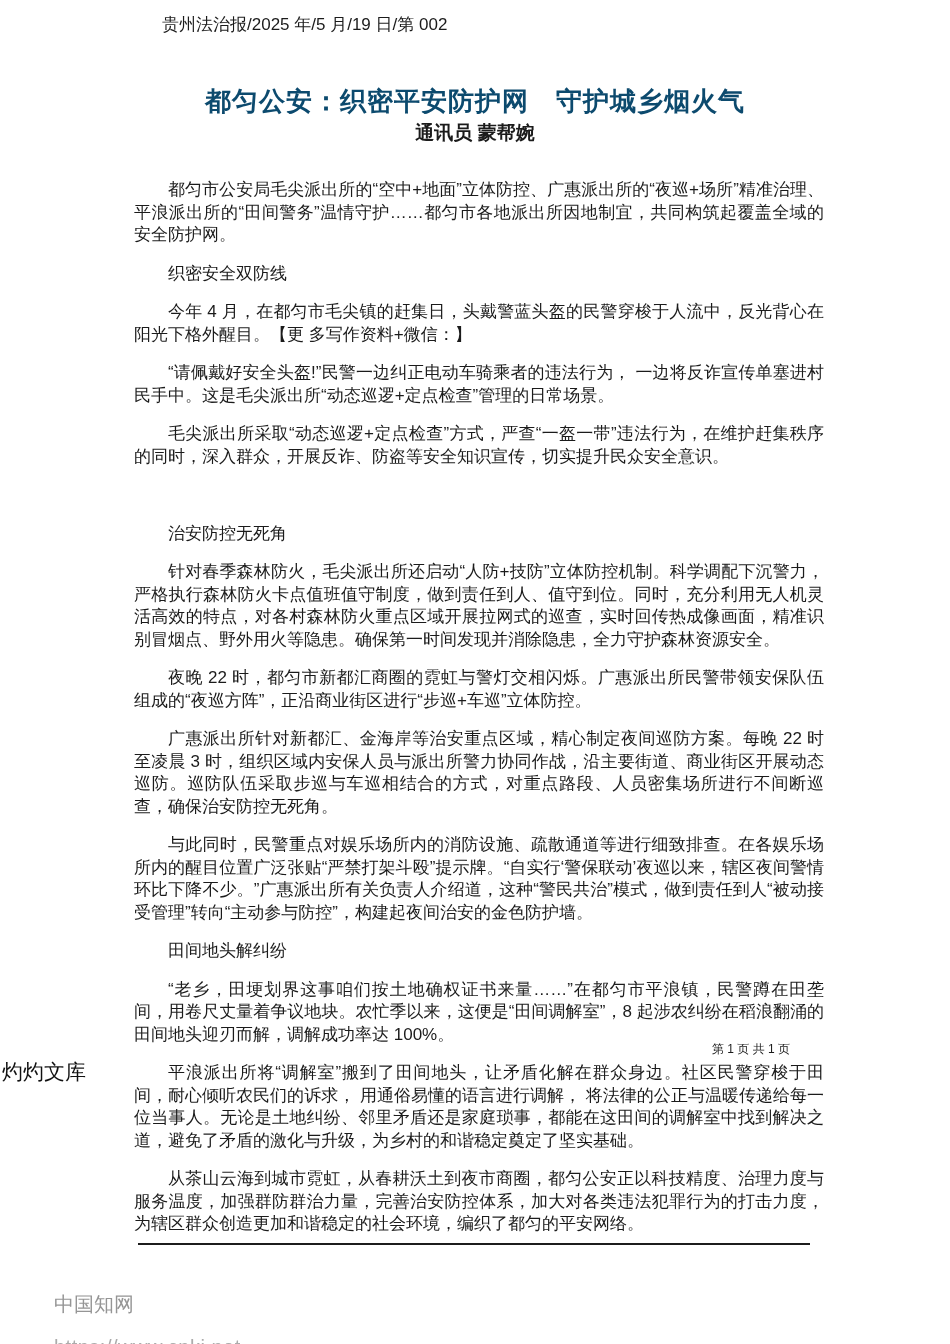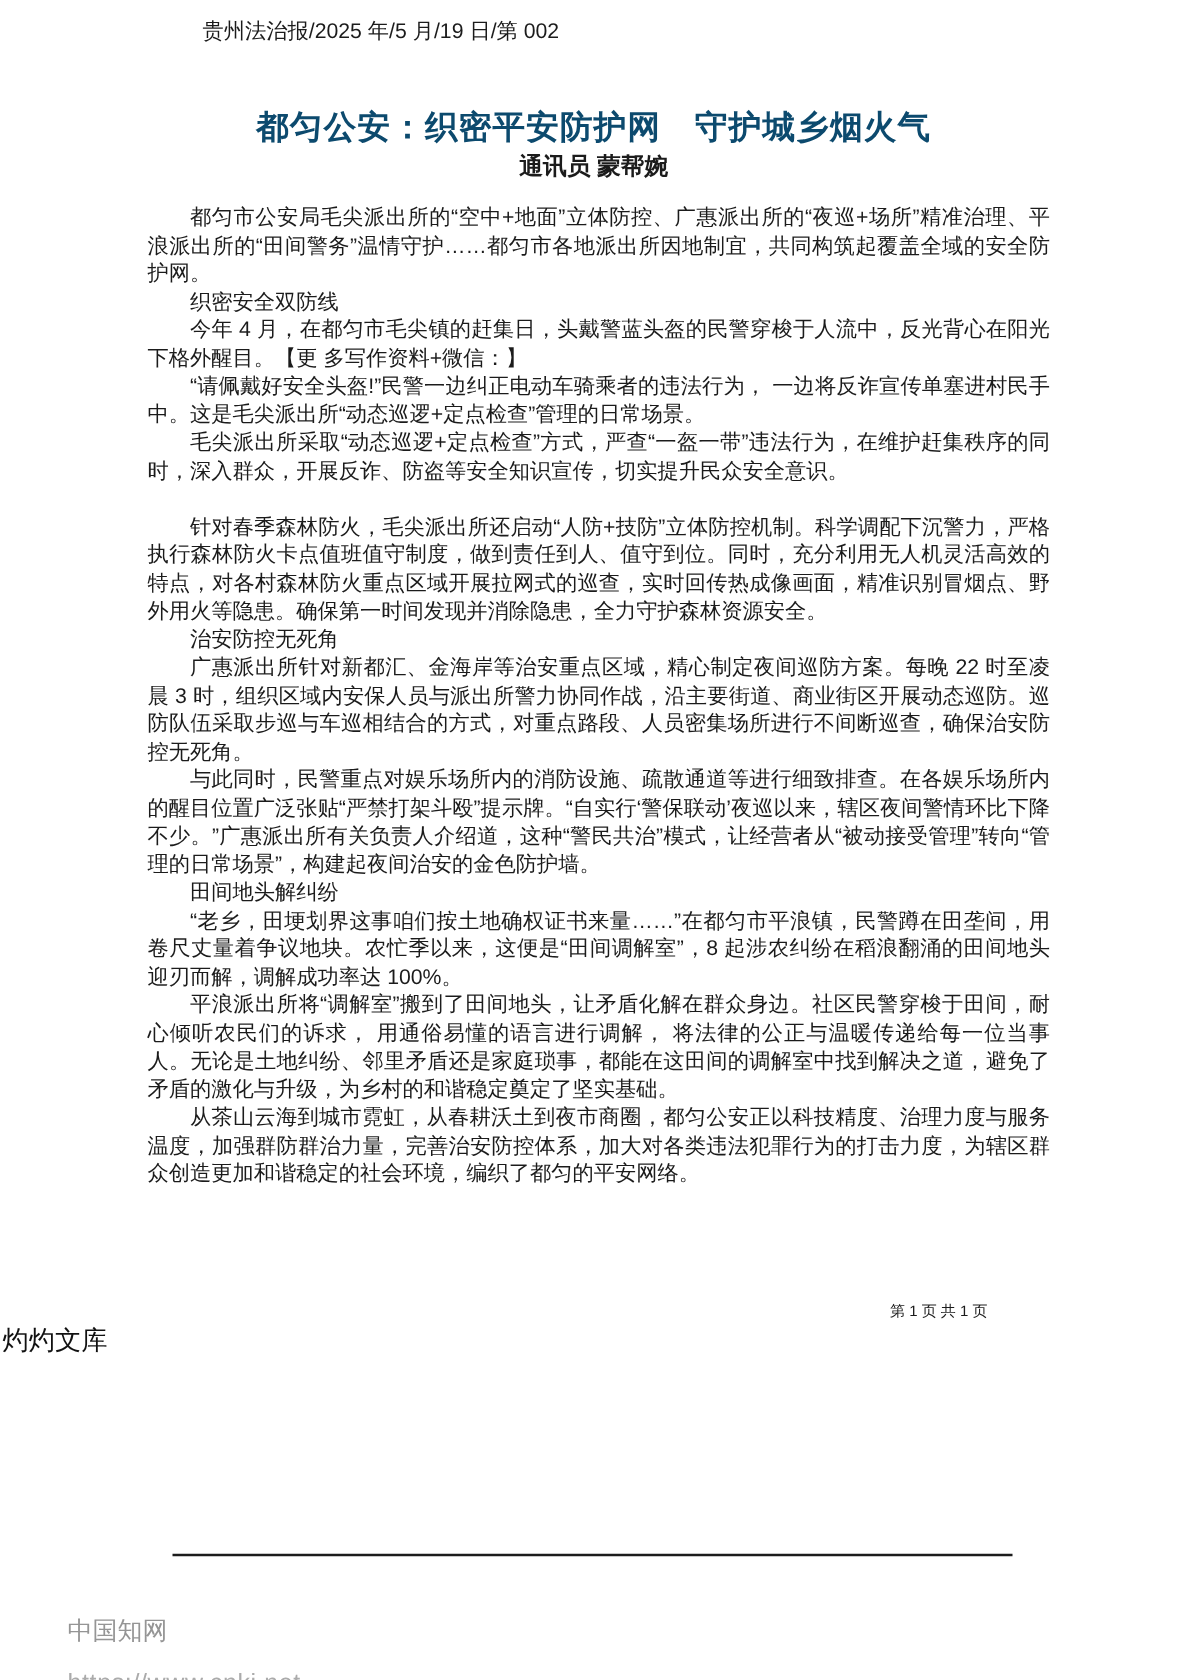--- a/index.html
+++ b/index.html
@@ -57,21 +57,21 @@
     position: absolute;
     left: 118px;
     top: 163px;
     width: 722px;
     font-size: 17px;
     line-height: 22.5px;
     text-align: justify;
     color: #1b1b1b;
   }
   .para {
-    margin: 0;
+    margin: 16px;
     text-indent: 2em;
   }
   .para.blank {
     height: 22.5px;
   }
   .page-indicator {
     position: absolute;
     left: 712px;
     top: 1041px;
     font-size: 12px;
@@ -128,24 +128,25 @@
 
   <div class="article-byline">通讯员  蒙帮婉</div>
 
   <div class="article-body">
       <p class="para">都匀市公安局毛尖派出所的“空中+地面”立体防控、广惠派出所的“夜巡+场所”精准治理、平浪派出所的“田间警务”温情守护……都匀市各地派出所因地制宜，共同构筑起覆盖全域的安全防护网。</p>
       <p class="para">织密安全双防线</p>
       <p class="para">今年 4 月，在都匀市毛尖镇的赶集日，头戴警蓝头盔的民警穿梭于人流中，反光背心在阳光下格外醒目。【更 多写作资料+微信：】</p>
       <p class="para">“请佩戴好安全头盔!”民警一边纠正电动车骑乘者的违法行为， 一边将反诈宣传单塞进村民手中。这是毛尖派出所“动态巡逻+定点检查”管理的日常场景。</p>
       <p class="para">毛尖派出所采取“动态巡逻+定点检查”方式，严查“一盔一带”违法行为，在维护赶集秩序的同时，深入群众，开展反诈、防盗等安全知识宣传，切实提升民众安全意识。</p>
       <p class="para blank"></p>
+      <p class="para">治安防控无死角</p>
       <p class="para">针对春季森林防火，毛尖派出所还启动“人防+技防”立体防控机制。科学调配下沉警力，严格执行森林防火卡点值班值守制度，做到责任到人、值守到位。同时，充分利用无人机灵活高效的特点，对各村森林防火重点区域开展拉网式的巡查，实时回传热成像画面，精准识别冒烟点、野外用火等隐患。确保第一时间发现并消除隐患，全力守护森林资源安全。</p>
-      <p class="para">治安防控无死角</p>
+      <p class="para">夜晚 22 时，都匀市新都汇商圈的霓虹与警灯交相闪烁。广惠派出所民警带领安保队伍组成的“夜巡方阵”，正沿商业街区进行“步巡+车巡”立体防控。</p>
       <p class="para">广惠派出所针对新都汇、金海岸等治安重点区域，精心制定夜间巡防方案。每晚 22 时至凌晨 3 时，组织区域内安保人员与派出所警力协同作战，沿主要街道、商业街区开展动态巡防。巡防队伍采取步巡与车巡相结合的方式，对重点路段、人员密集场所进行不间断巡查，确保治安防控无死角。</p>
-      <p class="para">与此同时，民警重点对娱乐场所内的消防设施、疏散通道等进行细致排查。在各娱乐场所内的醒目位置广泛张贴“严禁打架斗殴”提示牌。“自实行‘警保联动’夜巡以来，辖区夜间警情环比下降不少。”广惠派出所有关负责人介绍道，这种“警民共治”模式，让经营者从“被动接受管理”转向“管理的日常场景”，构建起夜间治安的金色防护墙。</p>
+      <p class="para">与此同时，民警重点对娱乐场所内的消防设施、疏散通道等进行细致排查。在各娱乐场所内的醒目位置广泛张贴“严禁打架斗殴”提示牌。“自实行‘警保联动’夜巡以来，辖区夜间警情环比下降不少。”广惠派出所有关负责人介绍道，这种“警民共治”模式，做到责任到人“被动接受管理”转向“主动参与防控”，构建起夜间治安的金色防护墙。</p>
       <p class="para">田间地头解纠纷</p>
       <p class="para">“老乡，田埂划界这事咱们按土地确权证书来量……”在都匀市平浪镇，民警蹲在田垄间，用卷尺丈量着争议地块。农忙季以来，这便是“田间调解室”，8 起涉农纠纷在稻浪翻涌的田间地头迎刃而解，调解成功率达 100%。</p>
       <p class="para">平浪派出所将“调解室”搬到了田间地头，让矛盾化解在群众身边。社区民警穿梭于田间，耐心倾听农民们的诉求， 用通俗易懂的语言进行调解， 将法律的公正与温暖传递给每一位当事人。无论是土地纠纷、邻里矛盾还是家庭琐事，都能在这田间的调解室中找到解决之道，避免了矛盾的激化与升级，为乡村的和谐稳定奠定了坚实基础。</p>
       <p class="para">从茶山云海到城市霓虹，从春耕沃土到夜市商圈，都匀公安正以科技精度、治理力度与服务温度，加强群防群治力量，完善治安防控体系，加大对各类违法犯罪行为的打击力度，为辖区群众创造更加和谐稳定的社会环境，编织了都匀的平安网络。</p>
     </div>
 
   <div class="page-indicator">第 1 页 共 1 页</div>
 
   <div class="library-label">灼灼文库</div>
 

